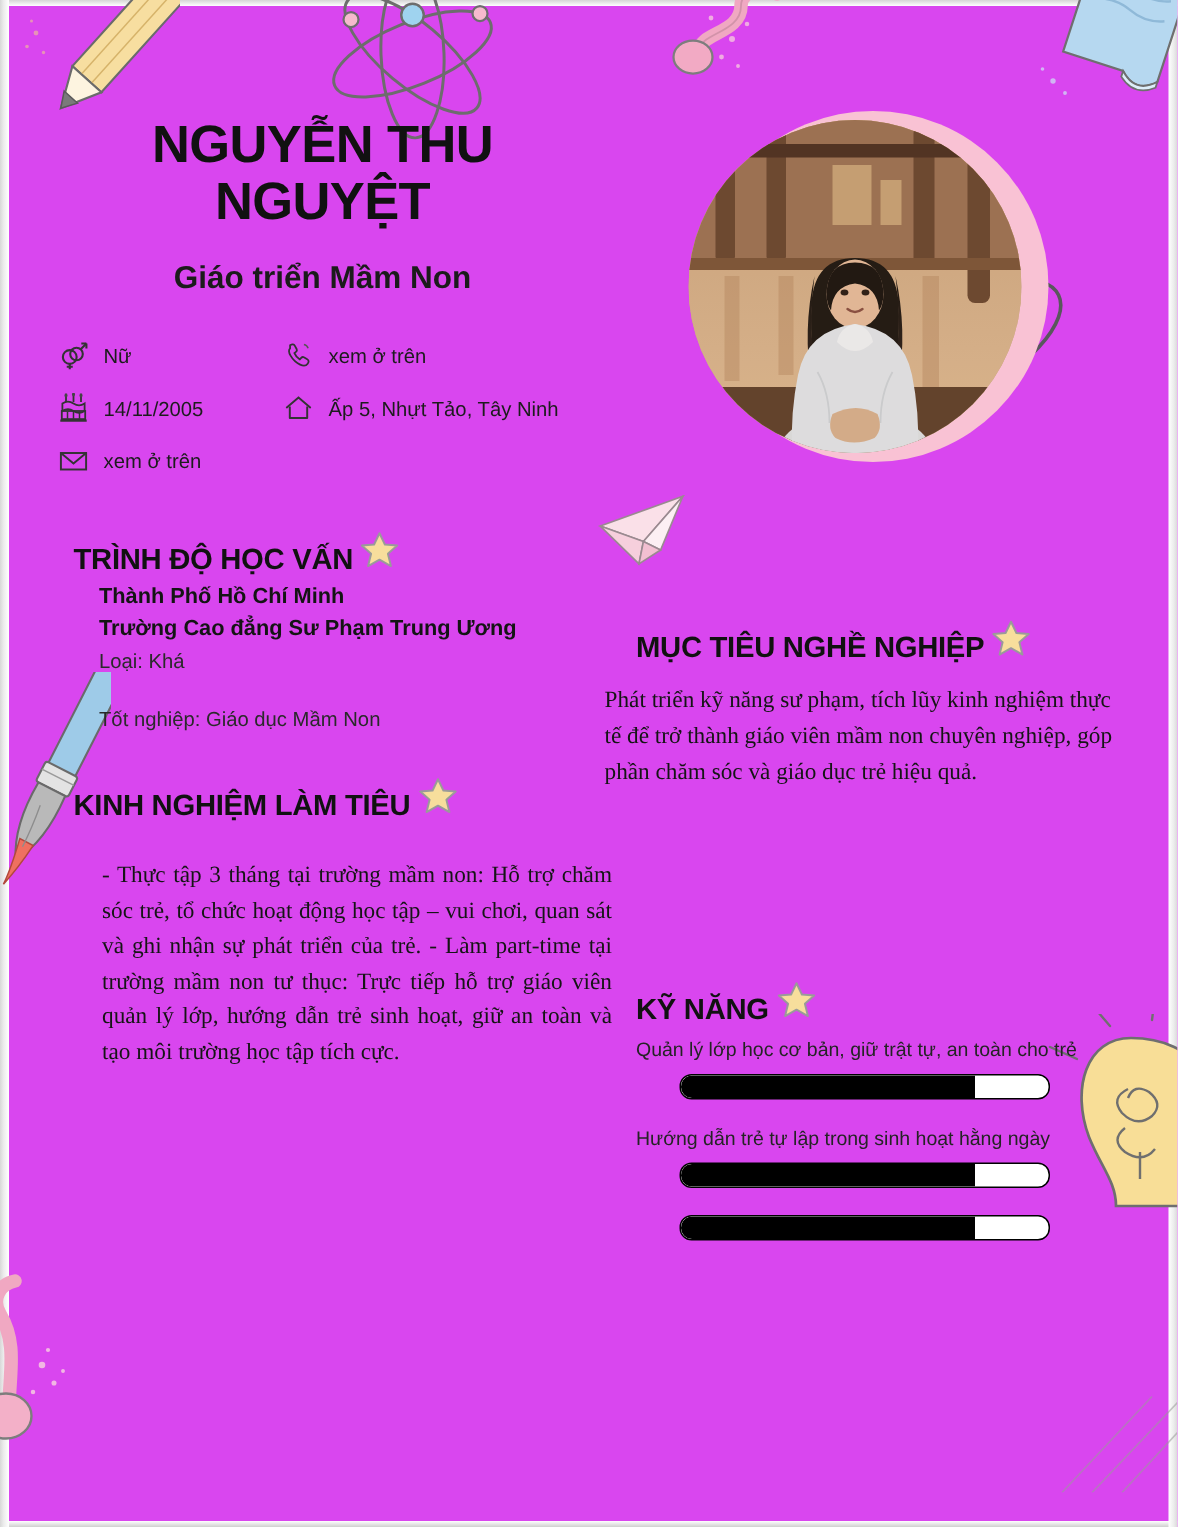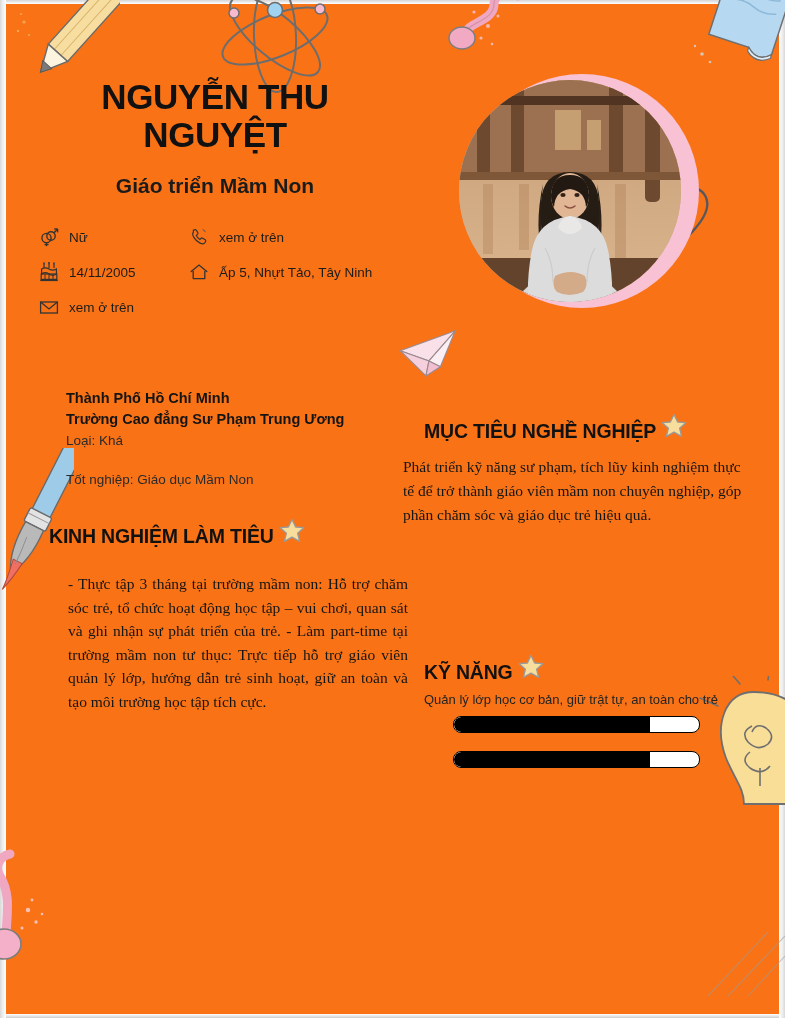--- a/index.html
+++ b/index.html
@@ -8,21 +8,21 @@
     background: #ffffff;
   }
   body {
     font-family: "Liberation Sans", sans-serif;
     color: #1c1c1c;
   }
   .page {
     position: relative;
     width: 785px;
     height: 1018px;
-    background: #f97316;
+    background: #d946ef;
     overflow: hidden;
   }
   
   .edge-left, .edge-right {
     position: absolute;
     top: 0;
     width: 6px;
     height: 1018px;
     pointer-events: none;
   }
@@ -483,20 +483,28 @@
         <g fill="none" stroke="#cfd3d8" stroke-width="1.2">
           <path d="M86 168 q8 14 8 34"></path>
           <path d="M136 168 q-8 14 -8 34"></path>
         </g>
         <path d="M96 196 q16 -8 30 0 q4 10 -2 16 q-14 6 -26 0 q-6 -6 -2 -16 Z" fill="#d9b18e"></path>
         <rect x="0" y="0" width="222" height="222" fill="#8a5f3c" opacity="0.07"></rect>
       </svg>
     </div>
   </div>
 
+  <div class="sec-head" id="edu-head">
+    <span>TRÌNH ĐỘ HỌC VẤN</span>
+    <span class="star">
+      <svg width="30" height="30" viewBox="0 0 30 30">
+        <path d="M15 3.5 L18.6 11 L26.8 11.7 L20.6 17.2 L22.6 25.4 L15 21.1 L7.4 25.4 L9.4 17.2 L3.2 11.7 L11.4 11 Z" fill="#f7de9c" stroke="#9a9a9a" stroke-width="1.3" stroke-linejoin="round"></path>
+      </svg>
+    </span>
+  </div>
 
   <div id="edu-body">
     <div class="edu-school">Thành Phố Hồ Chí Minh</div>
     <div class="edu-school">Trường Cao đẳng Sư Phạm Trung Ương</div>
     <div class="edu-detail" style="margin-top:2px">Loại: Khá</div>
     <div class="edu-detail">Tốt nghiệp: Giáo dục Mầm Non</div>
   </div>
 
   <div class="sec-head" id="exp-head">
     <span>KINH NGHIỆM LÀM TIÊU</span>
@@ -531,20 +539,26 @@
 
   <div id="skl-list">
 
     <div class="skill">
       <div class="skill-label">Quản lý lớp học cơ bản, giữ trật tự, an toàn cho trẻ</div>
       <div class="bar">
         <div class="bar-fill" style="width: 80%;"></div>
       </div>
     </div>
 
+    <div class="skill">
+      <div class="skill-label">Hướng dẫn trẻ tự lập trong sinh hoạt hằng ngày</div>
+      <div class="bar">
+        <div class="bar-fill" style="width: 80%;"></div>
+      </div>
+    </div>
 
     <div class="skill">
       <div class="bar">
         <div class="bar-fill" style="width: 80%;"></div>
       </div>
     </div>
 
   </div>
 
 </div>

